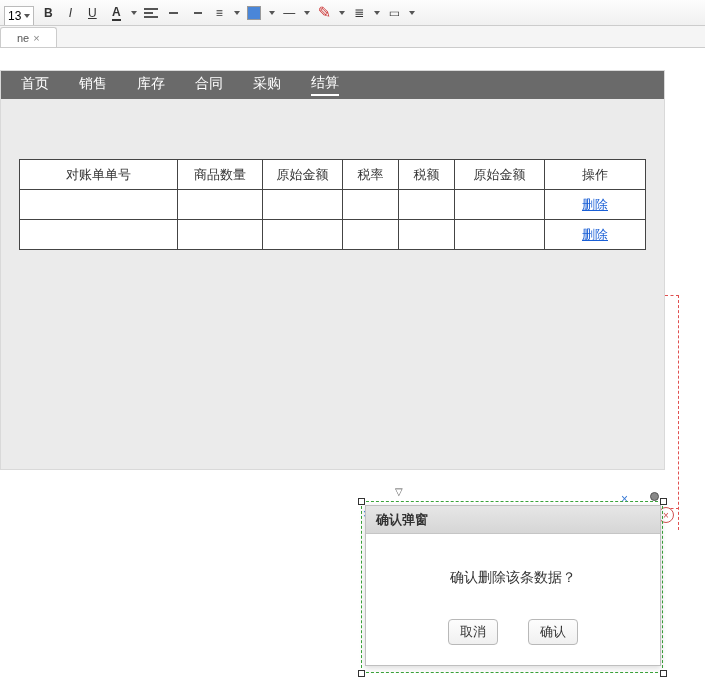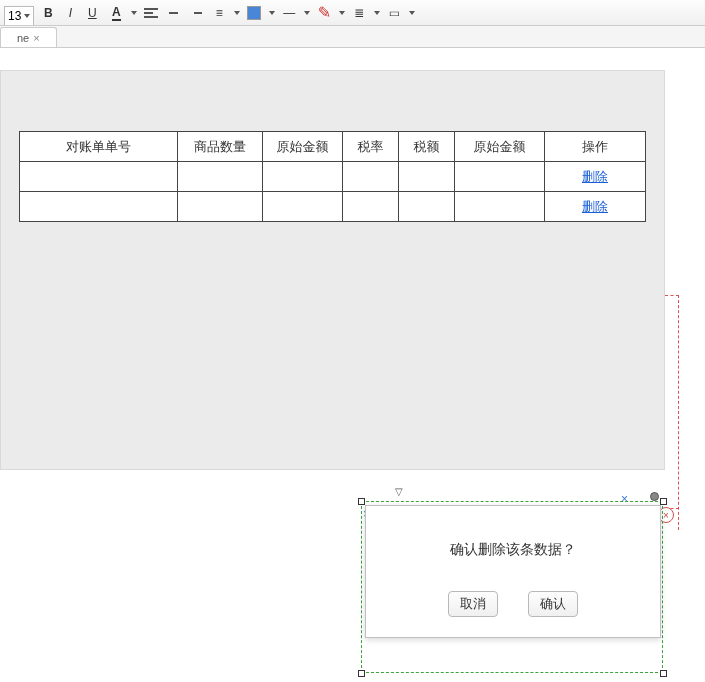--- a/index.html
+++ b/index.html
@@ -255,20 +255,28 @@
   <div class="tab">
     <span>ne</span>
     <span class="x">×</span>
   </div>
 </div>
 
 <div class="canvas-wrap">
 
 
   <div class="page">
+    <div class="navbar">
+      <span class="navitem">首页</span>
+      <span class="navitem">销售</span>
+      <span class="navitem">库存</span>
+      <span class="navitem">合同</span>
+      <span class="navitem">采购</span>
+      <span class="navitem active">结算</span>
+    </div>
 
     <div class="tbl-wrap">
       <table class="data">
         <thead>
           <tr>
             <th style="width:158px">对账单单号</th>
             <th style="width:85px">商品数量</th>
             <th style="width:80px">原始金额</th>
             <th style="width:56px">税率</th>
             <th style="width:56px">税额</th>
@@ -313,20 +321,23 @@
   <div class="sel-handle" style="left:358px; top:622px;"></div>
   <div class="sel-handle" style="left:660px; top:622px;"></div>
 
   <span class="blue-x" style="left:363px; top:459px;">×</span>
   <span class="blue-x" style="left:621px; top:444px;">×</span>
   <span class="blue-x" style="left:513px; top:475px;">×</span>
 
   <span style="position:absolute;left:395px;top:438px;color:#555;font-size:10px;">▽</span>
 
   <div class="dialog" style="left:365px; top:457px;">
+    <div class="dlg-title">
+      <span>确认弹窗</span>
+    </div>
     <div class="dlg-body">
       <span>确认删除该条数据？</span>
     </div>
     <div class="dlg-footer">
       <div class="dbtn">取消</div>
       <div class="dbtn">确认</div>
     </div>
   </div>
 
 </div>

